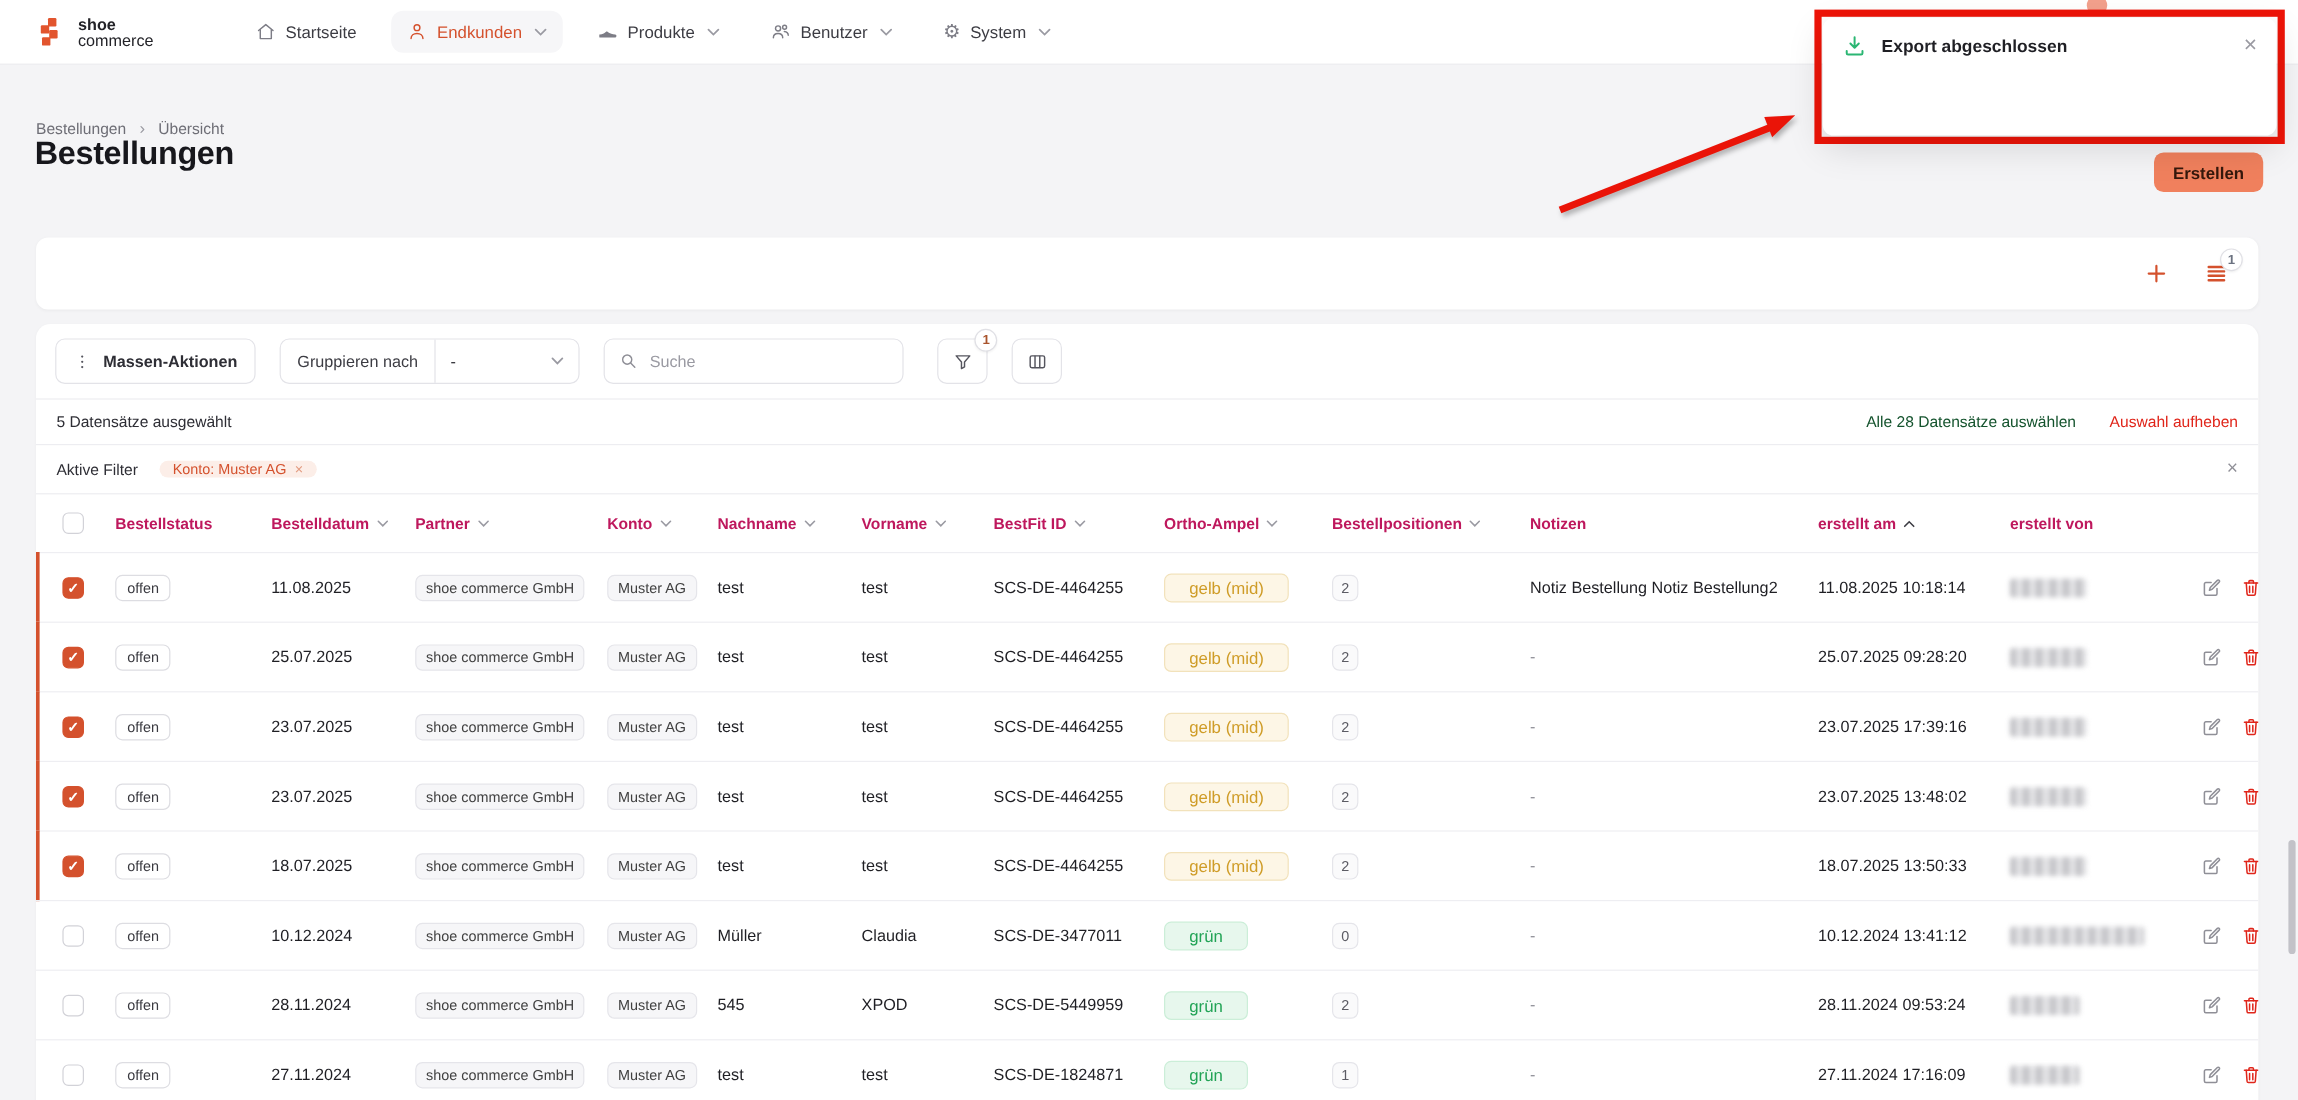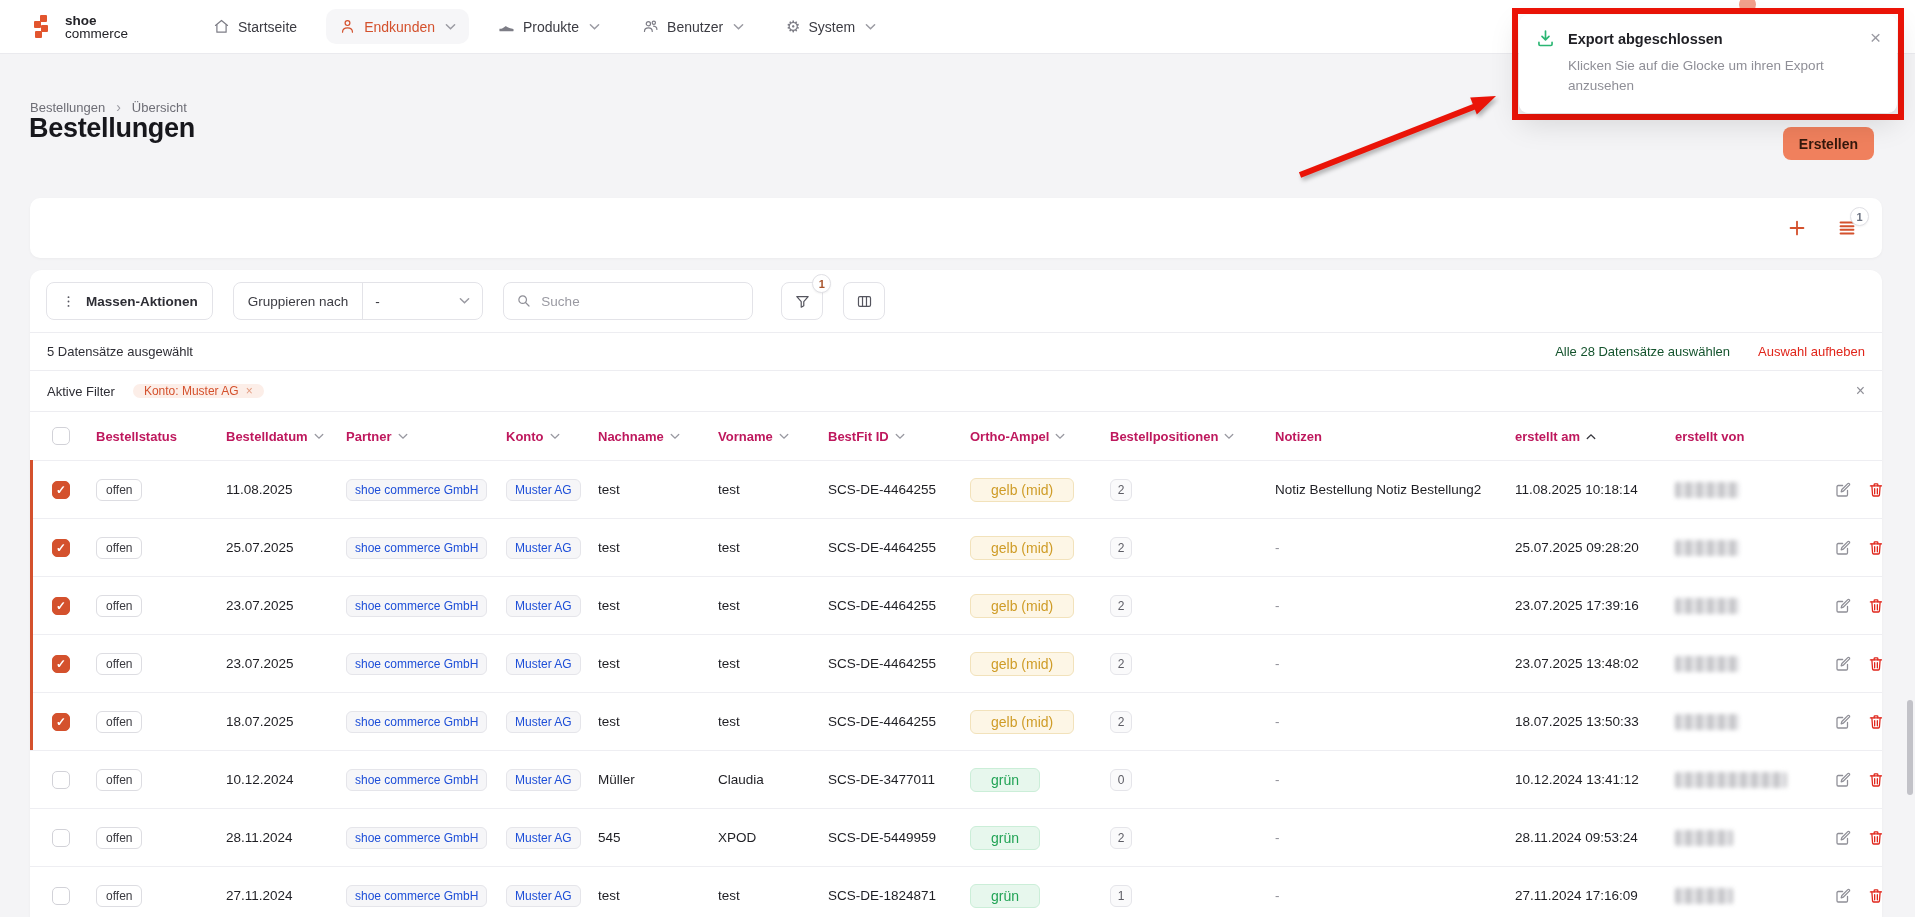--- a/index.html
+++ b/index.html
@@ -24,21 +24,21 @@
   .nav-item.active .nicon { color:#d4512d; }
   .chev { display:flex; color:#9a9aa2; margin-left:2px; }
   .chev svg { width:11px; height:8px; }
   .gear-glyph { font-family:"DejaVu Sans", sans-serif; font-size:16px; line-height:16px; }
   
   .breadcrumb { position:absolute; left:30px; top:99px; font-size:13px; color:#6e6e76;
     display:flex; gap:11px; align-items:center; }
   .breadcrumb .sep { color:#9a9aa2; font-size:14px; }
   .page-title { position:absolute; left:29px; top:113px; font-size:27px; font-weight:bold;
     color:#17171c; letter-spacing:-0.3px; }
-  .create-btn { position:absolute; right:41px; top:127px; height:33px; padding:0 16px;
+  .create-btn { position:absolute; right:29px; top:127px; height:33px; padding:0 16px;
     background:#f0805d; border:none; border-radius:8px; font-size:14px; font-weight:bold;
     color:#35180c; cursor:pointer; font-family:inherit; }
   
   .filter-card { position:absolute; left:30px; right:33px; top:198px; height:60px; background:#fff;
     border-radius:10px; box-shadow:0 1px 3px rgba(16,16,24,.04); display:flex; align-items:center;
     justify-content:flex-end; padding-right:24px; gap:28px; }
   .icon-plain { display:flex; color:#d4512d; cursor:pointer; position:relative; }
   .icon-plain svg { width:22px; height:22px; }
   .mini-badge { position:absolute; top:-10px; right:-11px; width:19px; height:19px; border-radius:50%;
     background:#fff; border:1px solid #e0e0e5; box-shadow:0 1px 2px rgba(0,0,0,.06);
@@ -94,21 +94,21 @@
   .sorticon.up { color:#3c3c43; }
   .tdata { height:58px; border-top:1px solid #eeeef2; font-size:13.5px; color:#1f1f24; position:relative; }
   .tdata.selected::before { content:''; position:absolute; left:0; top:-1px; bottom:-1px; width:3px;
     background:#d4512d; }
   .checkbox { width:18px; height:18px; border-radius:5px; border:1.5px solid #d2d2d8; background:#fff;
     cursor:pointer; display:flex; align-items:center; justify-content:center; }
   .checkbox.checked { background:#d4512d; border-color:#d4512d; color:#fff; font-size:12px; font-weight:bold; }
   .badge-status { border:1px solid #dddde2; border-radius:6px; padding:3px 9px; font-size:12px;
     color:#3a3a40; background:#fff; }
   .pill { background:#f6f6f8; border:1px solid #e5e5ea; border-radius:6px; padding:3px 8px;
-    font-size:12px; color:#1d4ed8; }
+    font-size:12px; color:#404040; }
   .ampel { border-radius:6px; padding:3px 20px; font-size:14px; }
   .ampel.yellow { background:#fdf6e6; border:1px solid #f2e2bb; color:#cf9c27; }
   .ampel.green  { background:#e7f7ed; border:1px solid #cbeed8; color:#21a355; }
   .posbadge { min-width:22px; height:22px; border:1px solid #e5e5ea; border-radius:6px; background:#fafafb;
     display:flex; align-items:center; justify-content:center; font-size:12px; color:#5c5c64; padding:0 4px; }
   .muted { color:#8f8f97; }
   .blur-name { height:16px; border-radius:3px; opacity:.8; filter:blur(2px);
     background:repeating-linear-gradient(90deg,#b4b4b9 0 5px,#dcdcdf 5px 11px),
                repeating-linear-gradient(0deg,rgba(150,150,156,.55) 0 4px,rgba(225,225,228,.55) 4px 9px); }
   .actions { gap:15px; padding-left:24px; }
@@ -869,20 +869,19 @@
     <div class="toast-head">
       <span class="toast-icon">
         <svg viewBox="0 0 24 24" fill="none" stroke="currentColor" stroke-width="1.9" stroke-linecap="round" stroke-linejoin="round">
           <path d="M12 3.5v9.5M8 9.5l4 4 4-4"></path>
           <path d="M4.5 16.5v2.2c0 .7.6 1.3 1.3 1.3h12.4c.7 0 1.3-.6 1.3-1.3v-2.2"></path>
         </svg>
       </span>
       <span class="toast-title">Export abgeschlossen</span>
     </div>
     <span class="toast-close">×</span>
-    <div class="toast-msg">Klicken Sie auf die Glocke um ihren Export anzusehen</div>
   </div>
 </div>
 <svg class="arrow-svg" viewBox="0 0 240 105">
   <line x1="20" y1="93" x2="196" y2="24" stroke="#ea1408" stroke-width="6"></line>
   <polygon points="216,14 196.8,32.4 190.2,15.6" fill="#ea1408"></polygon>
 </svg>
 <div class="scroll-thumb"></div>
 
 </body></html>

